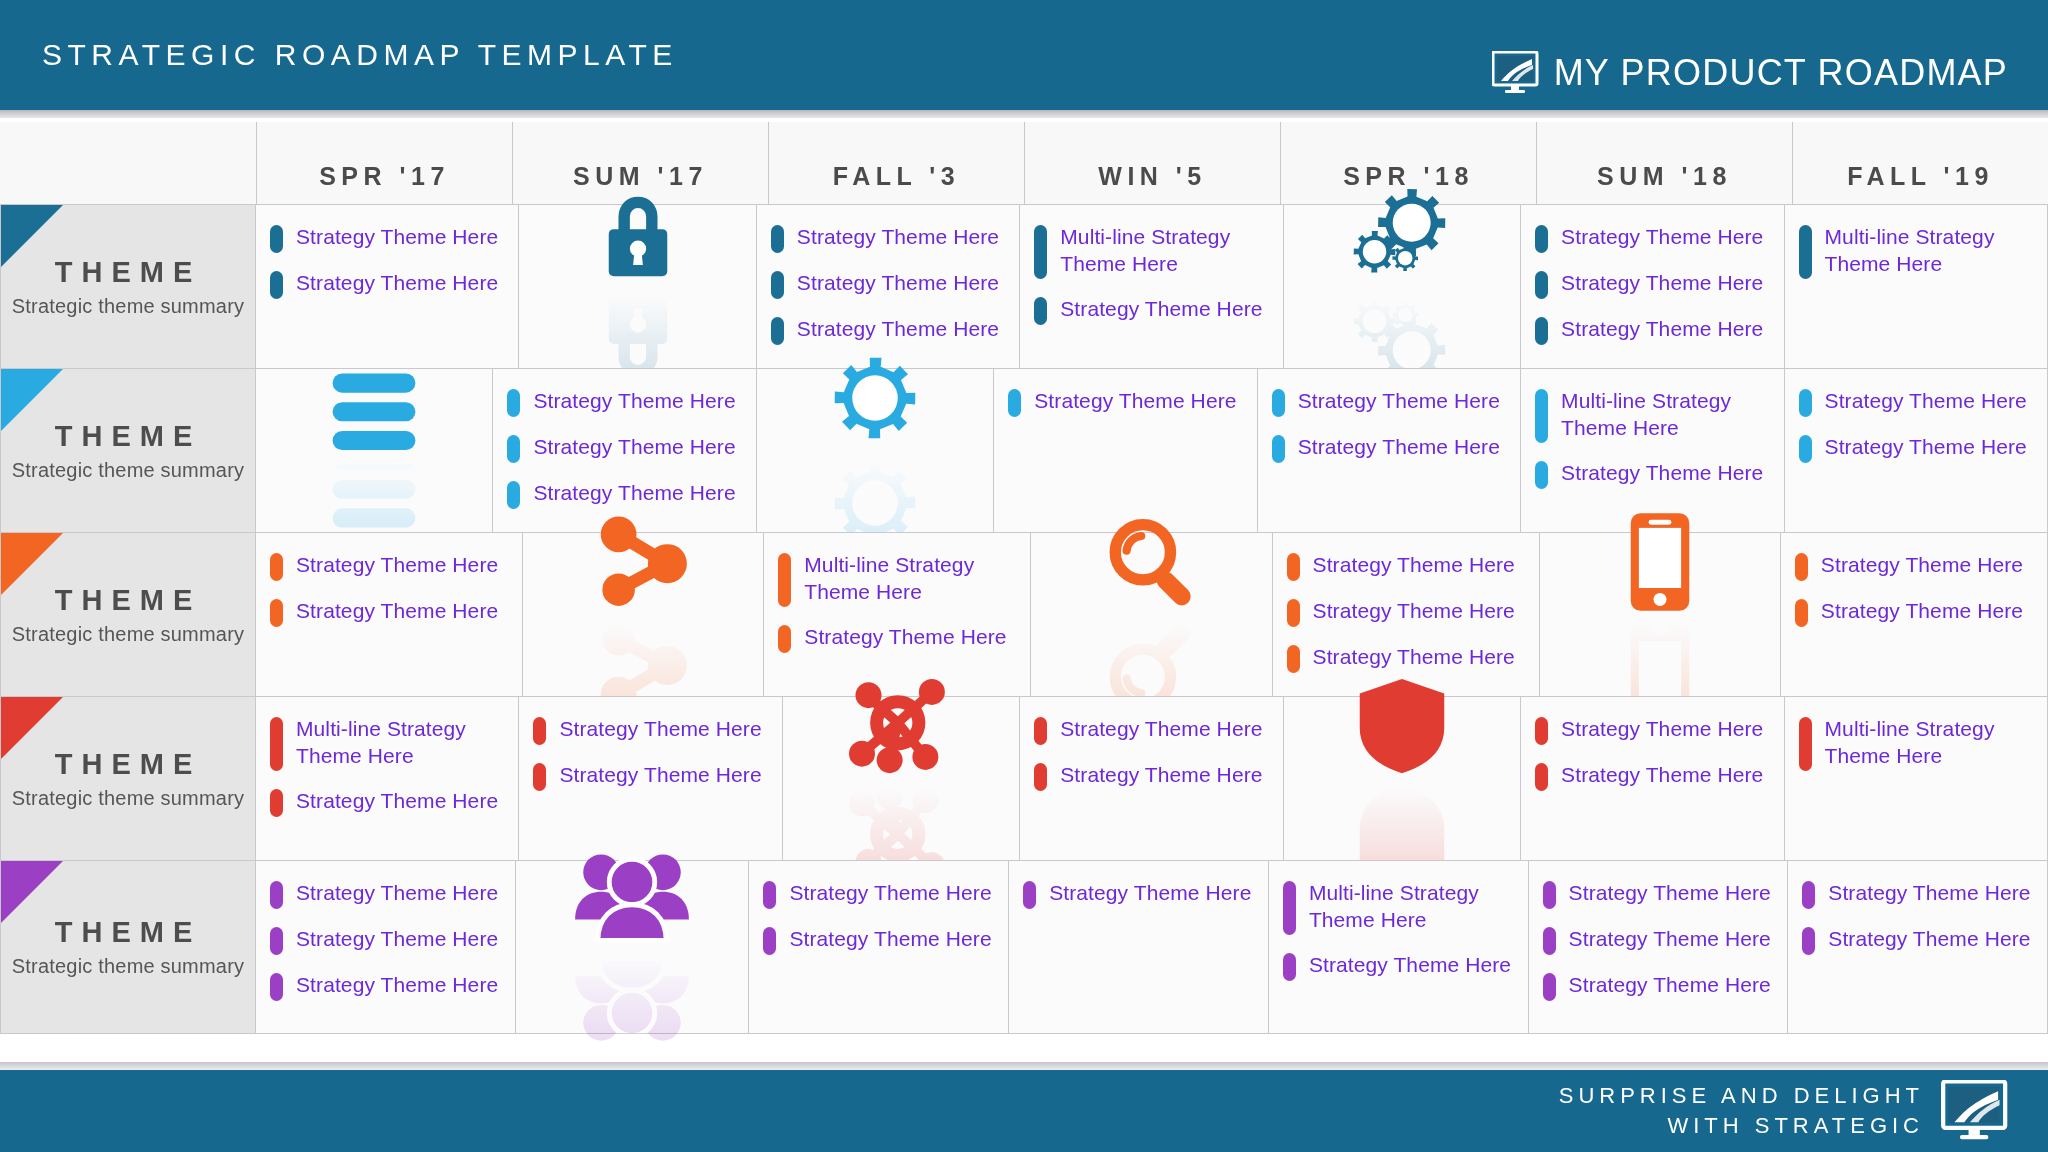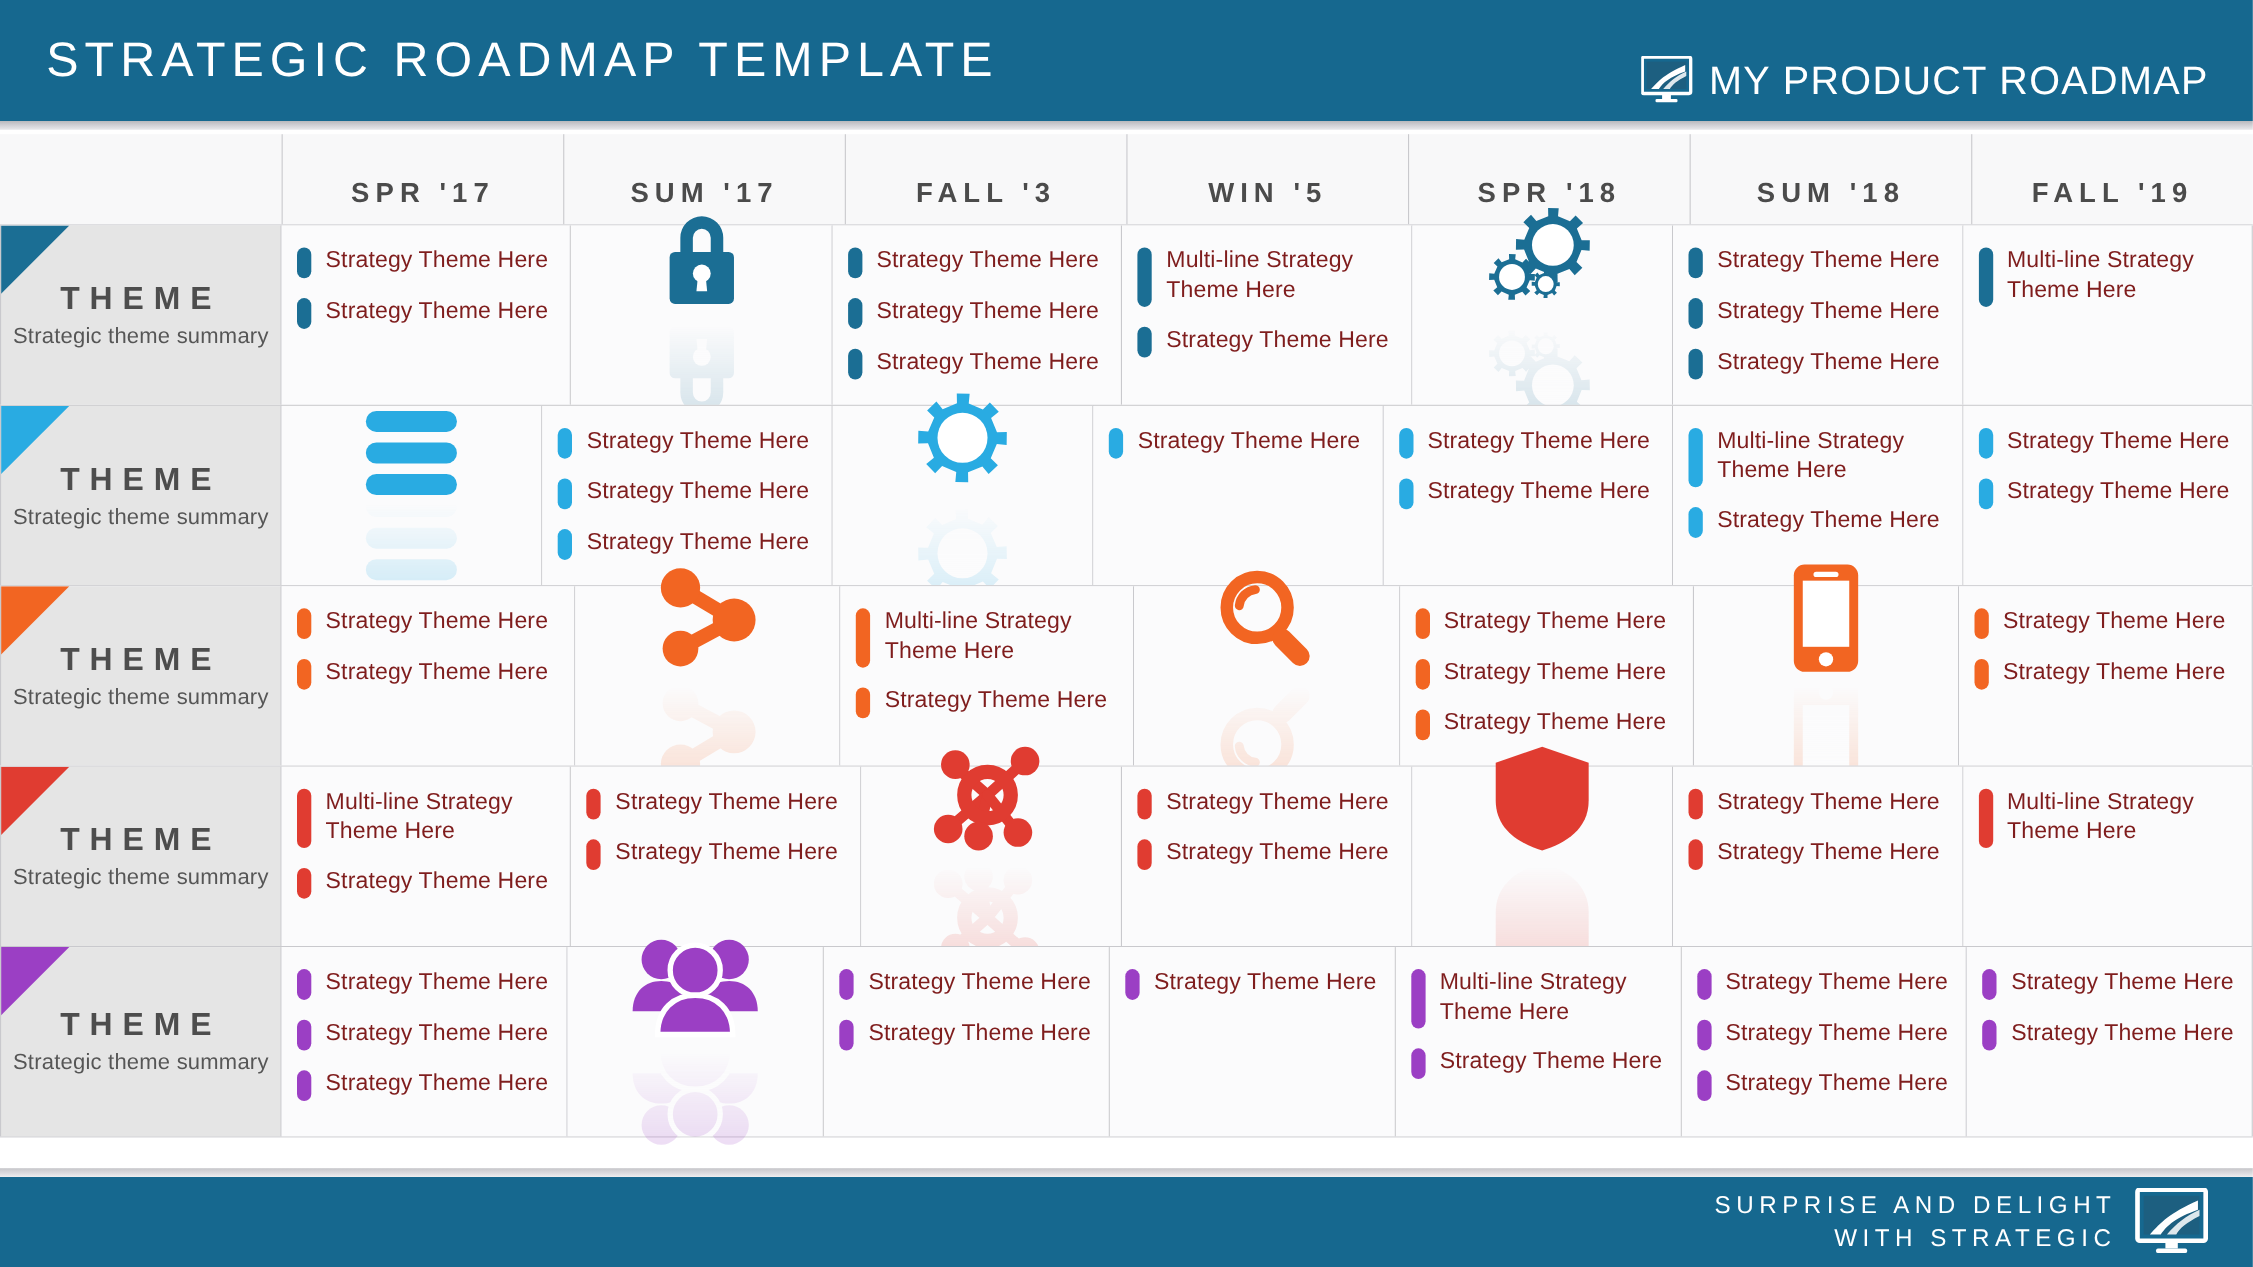--- a/index.html
+++ b/index.html
@@ -13,21 +13,21 @@
   
   .header {
     position: absolute; left: 0; top: 0;
     width: 2048px; height: 110px;
     background: #16688f;
     display: flex; align-items: center; justify-content: space-between;
     padding: 0 40px 0 42px;
   }
   .header-title {
     color: #ffffff;
-    font-size: 44px;
+    font-size: 30px;
     font-weight: 400;
     letter-spacing: 5.5px;
     font-family: "Liberation Sans", sans-serif;
     white-space: nowrap;
   }
   .brand { display: flex; align-items: center; gap: 12px; margin-top: 36px; }
   .brand-label {
     color: #ffffff; font-size: 36px; letter-spacing: 1.2px;
     white-space: nowrap; font-weight: 400;
   }
@@ -128,21 +128,21 @@
   .item-bar {
     flex: none;
     width: 13px;
     border-radius: 7px;
     margin-right: 13px;
     margin-top: 2px;
   }
   .item.single .item-bar { height: 28px; }
   .item.multi  .item-bar { height: 54px; }
   .item-text {
-    color: #7f1d1d;
+    color: #6d28d9;
     font-size: 21px;
     line-height: 27px;
     letter-spacing: 0.1px;
   }
 
   
   .icon-wrap {
     display: flex; flex-direction: column; align-items: center;
     justify-content: center;
   }

